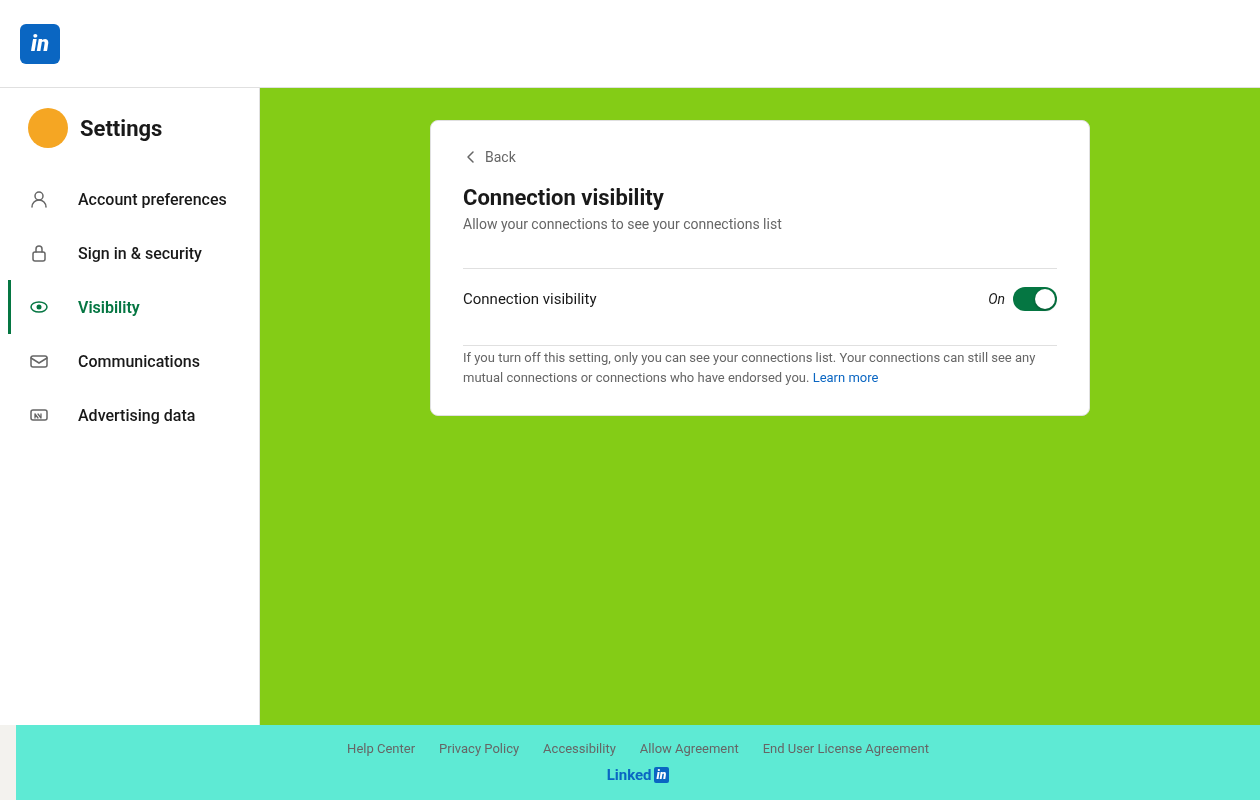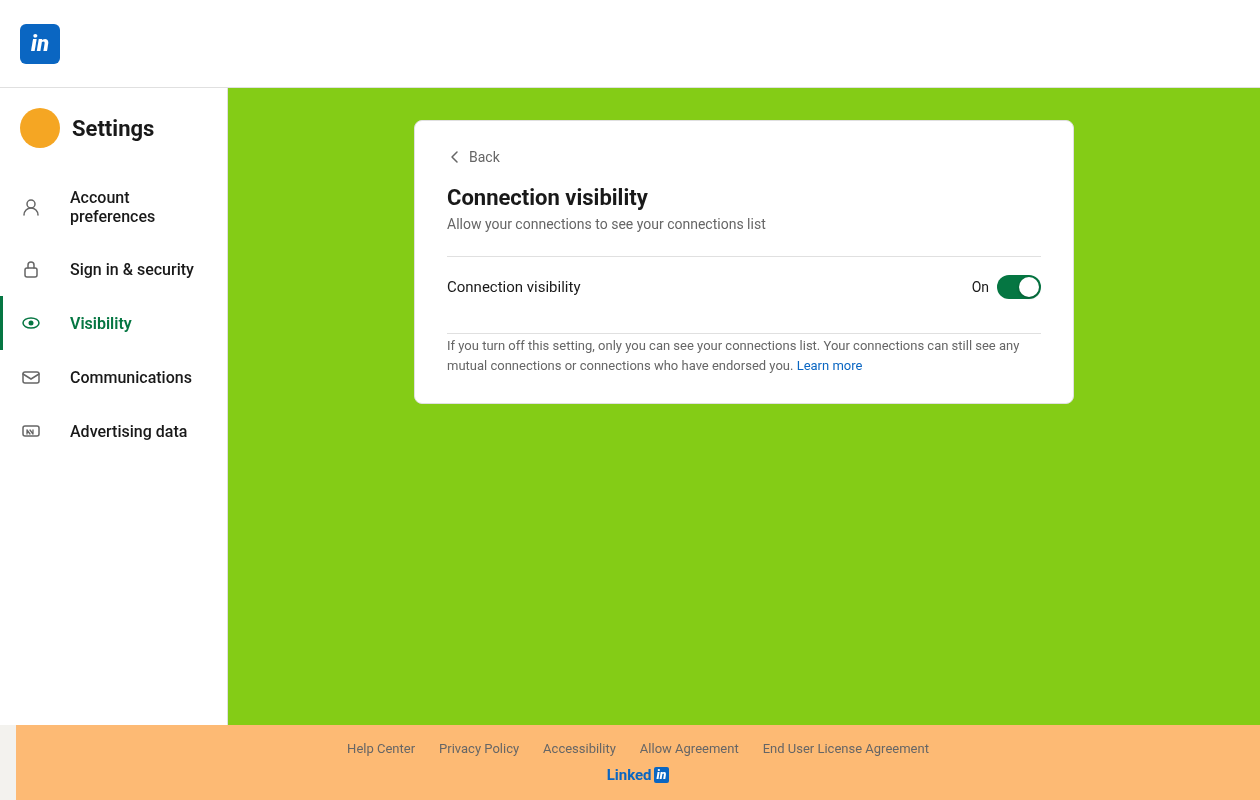--- a/index.html
+++ b/index.html
@@ -28,24 +28,24 @@
 
     
     #main-layout {
       display: flex;
       flex: 1;
       overflow: hidden;
     }
 
     
     #sidebar {
-      width: 228px;
+      width: 260px;
       background: #fff;
       border-right: 1px solid #e0e0e0;
-      padding: 20px 0;
+      padding: 20px 8px;
       flex-shrink: 0;
       overflow-y: auto;
     }
     .settings-title {
       display: flex; align-items: center; gap: 12px;
       padding: 0 20px 24px 20px;
     }
     .avatar-circle {
       width: 40px; height: 40px;
       background: #f5a623;
@@ -109,33 +109,33 @@
     }
     .card-title {
       font-size: 22px;
       font-weight: 700;
       color: #191919;
       margin-bottom: 6px;
     }
     .card-subtitle {
       font-size: 14px;
       color: #666;
-      margin-bottom: 24px;
+      margin-bottom: 36px;
     }
     .setting-row {
       display: flex; align-items: center; justify-content: space-between;
       padding: 18px 0;
       border-top: 1px solid #e0e0e0;
     }
     .setting-name {
       font-size: 15px;
       color: #191919;
     }
     .toggle-container {
-      display: flex; align-items: center; gap: 8px;
+      display: flex; align-items: center; gap: 8px; font-style: italic;
     }
     .toggle-label {
       font-size: 14px;
       color: #191919;
     }
     .toggle {
       width: 44px; height: 24px;
       background: #057642;
       border-radius: 12px;
       position: relative;
@@ -158,21 +158,21 @@
       padding-top: 2px;
     }
     .learn-more {
       color: #0a66c2;
       cursor: pointer;
       text-decoration: none;
     }
 
     
     #footer {
-      background: #fdba74;
+      background: #5eead4;
       padding: 16px 20px;
       text-align: center;
       flex-shrink: 0;
       margin-left: 16px;
     }
     .footer-links {
       display: flex; align-items: center; justify-content: center; gap: 24px;
       flex-wrap: wrap;
       margin-bottom: 10px;
     }

